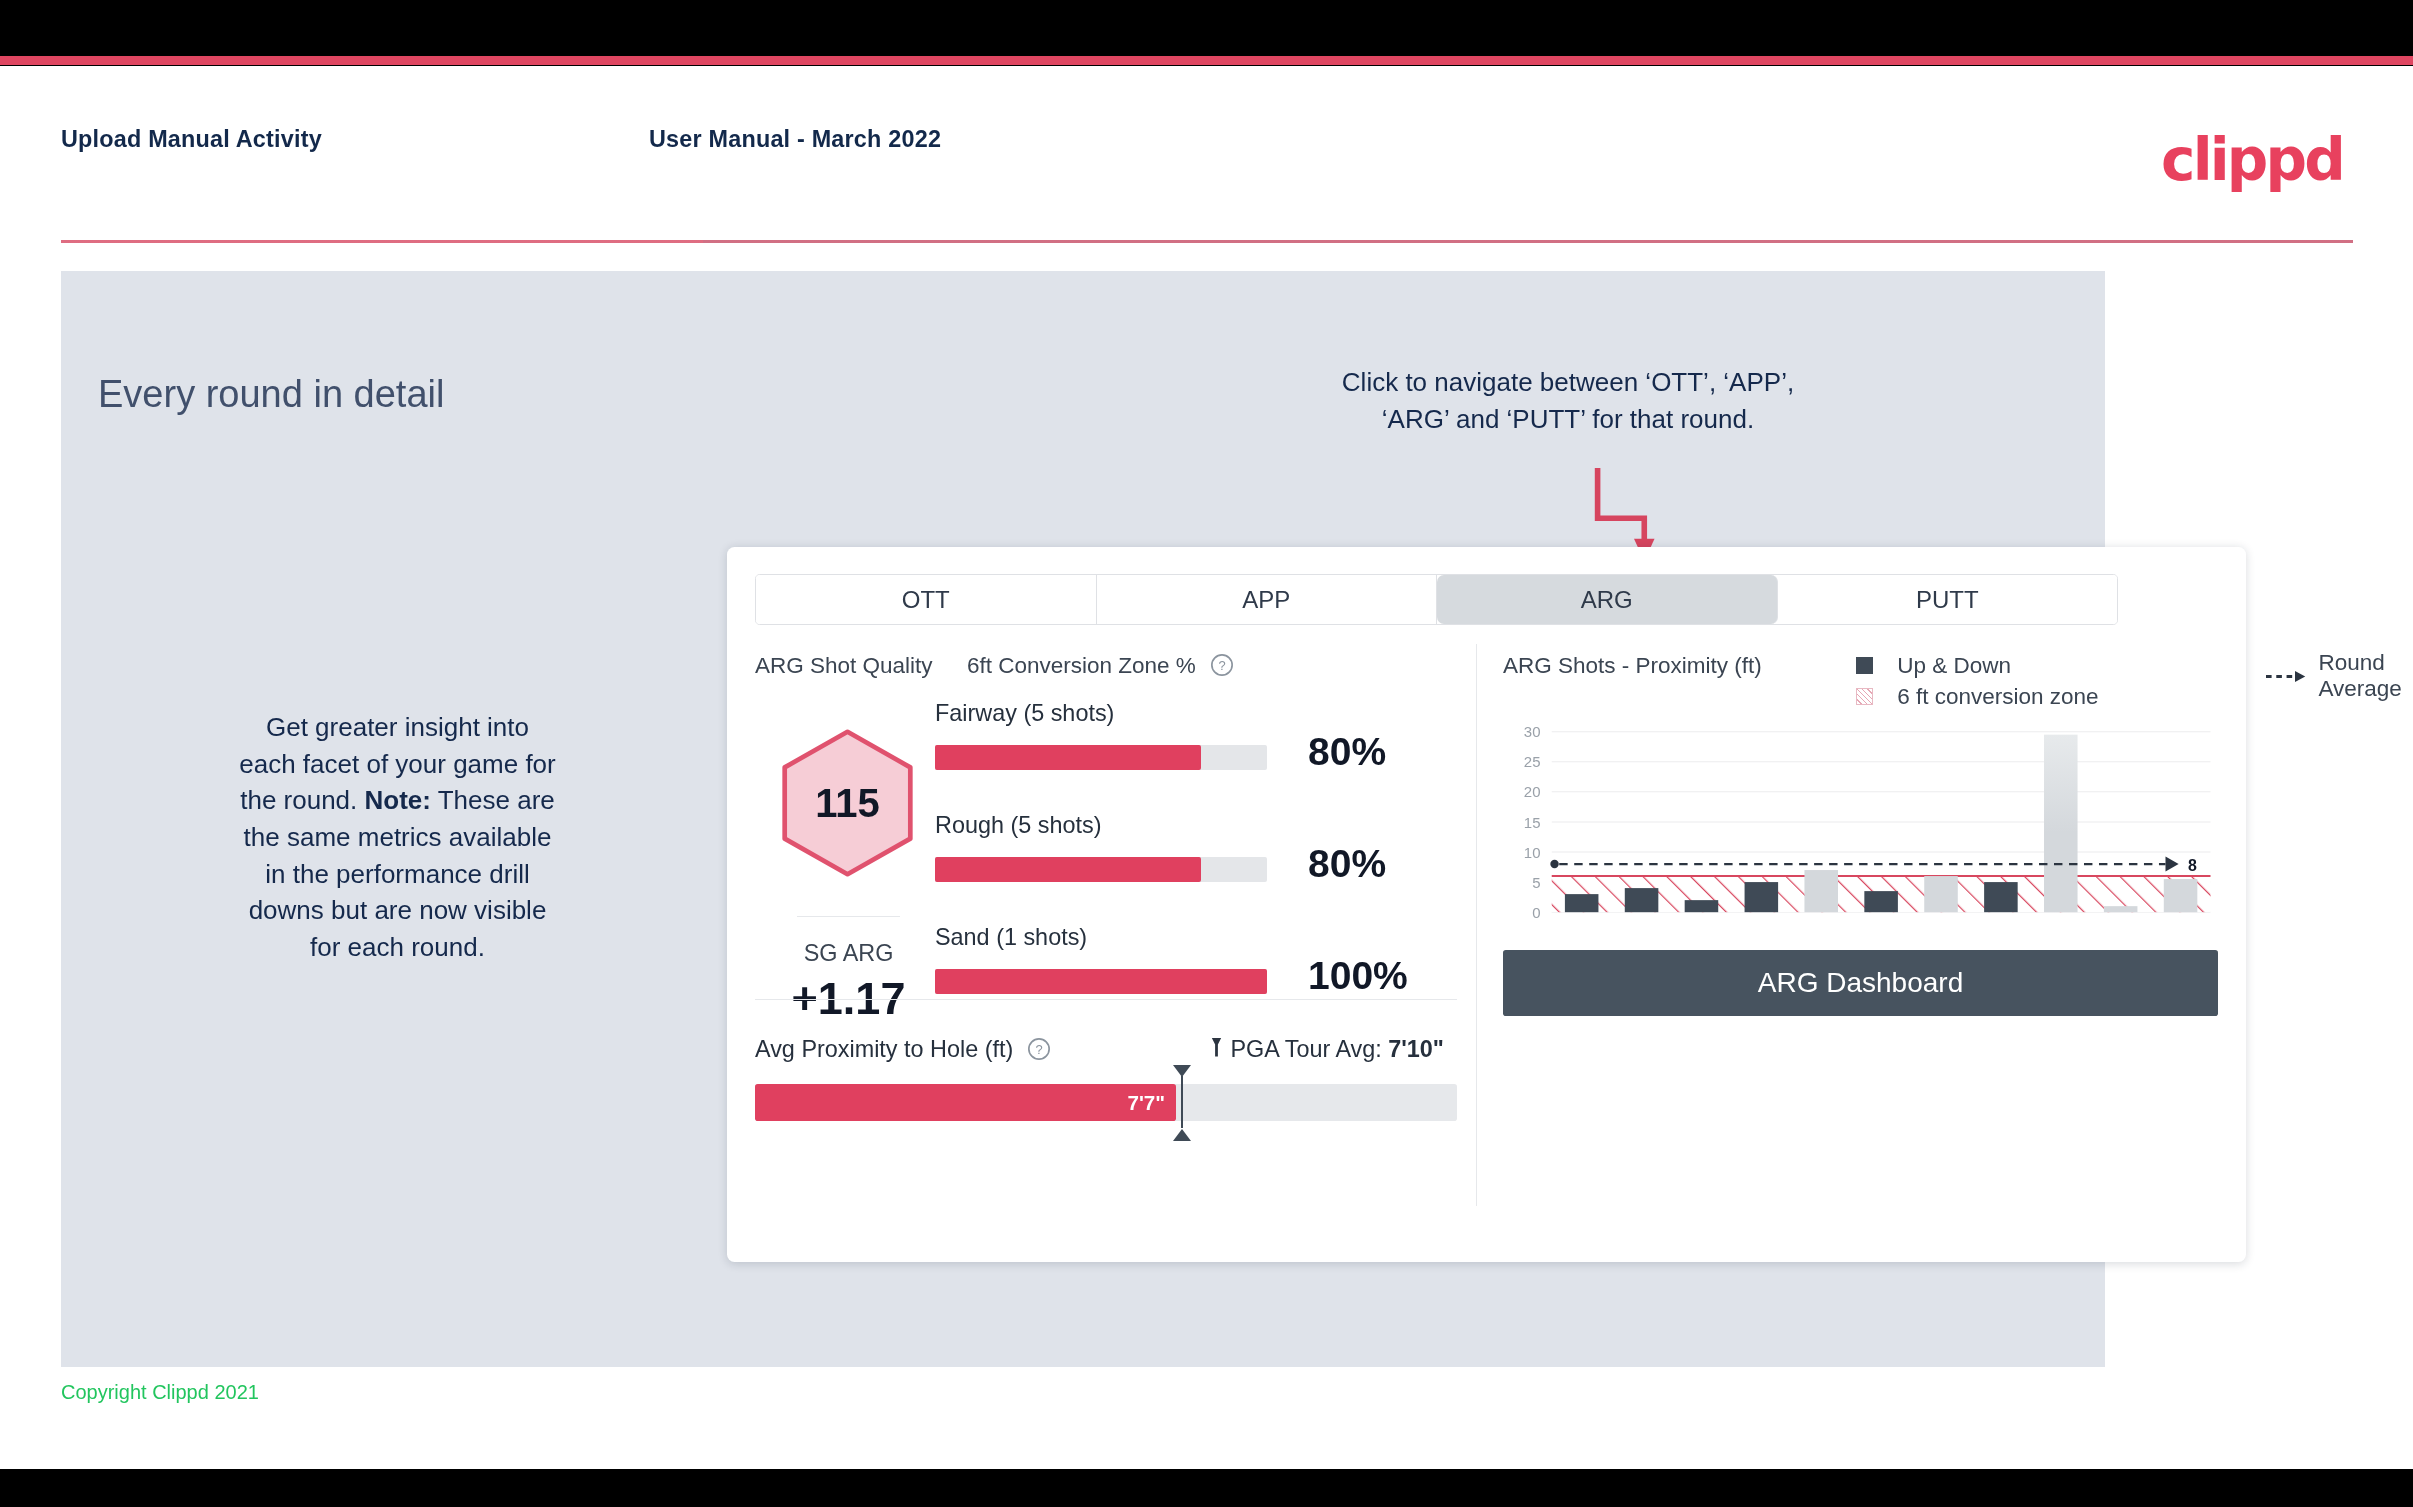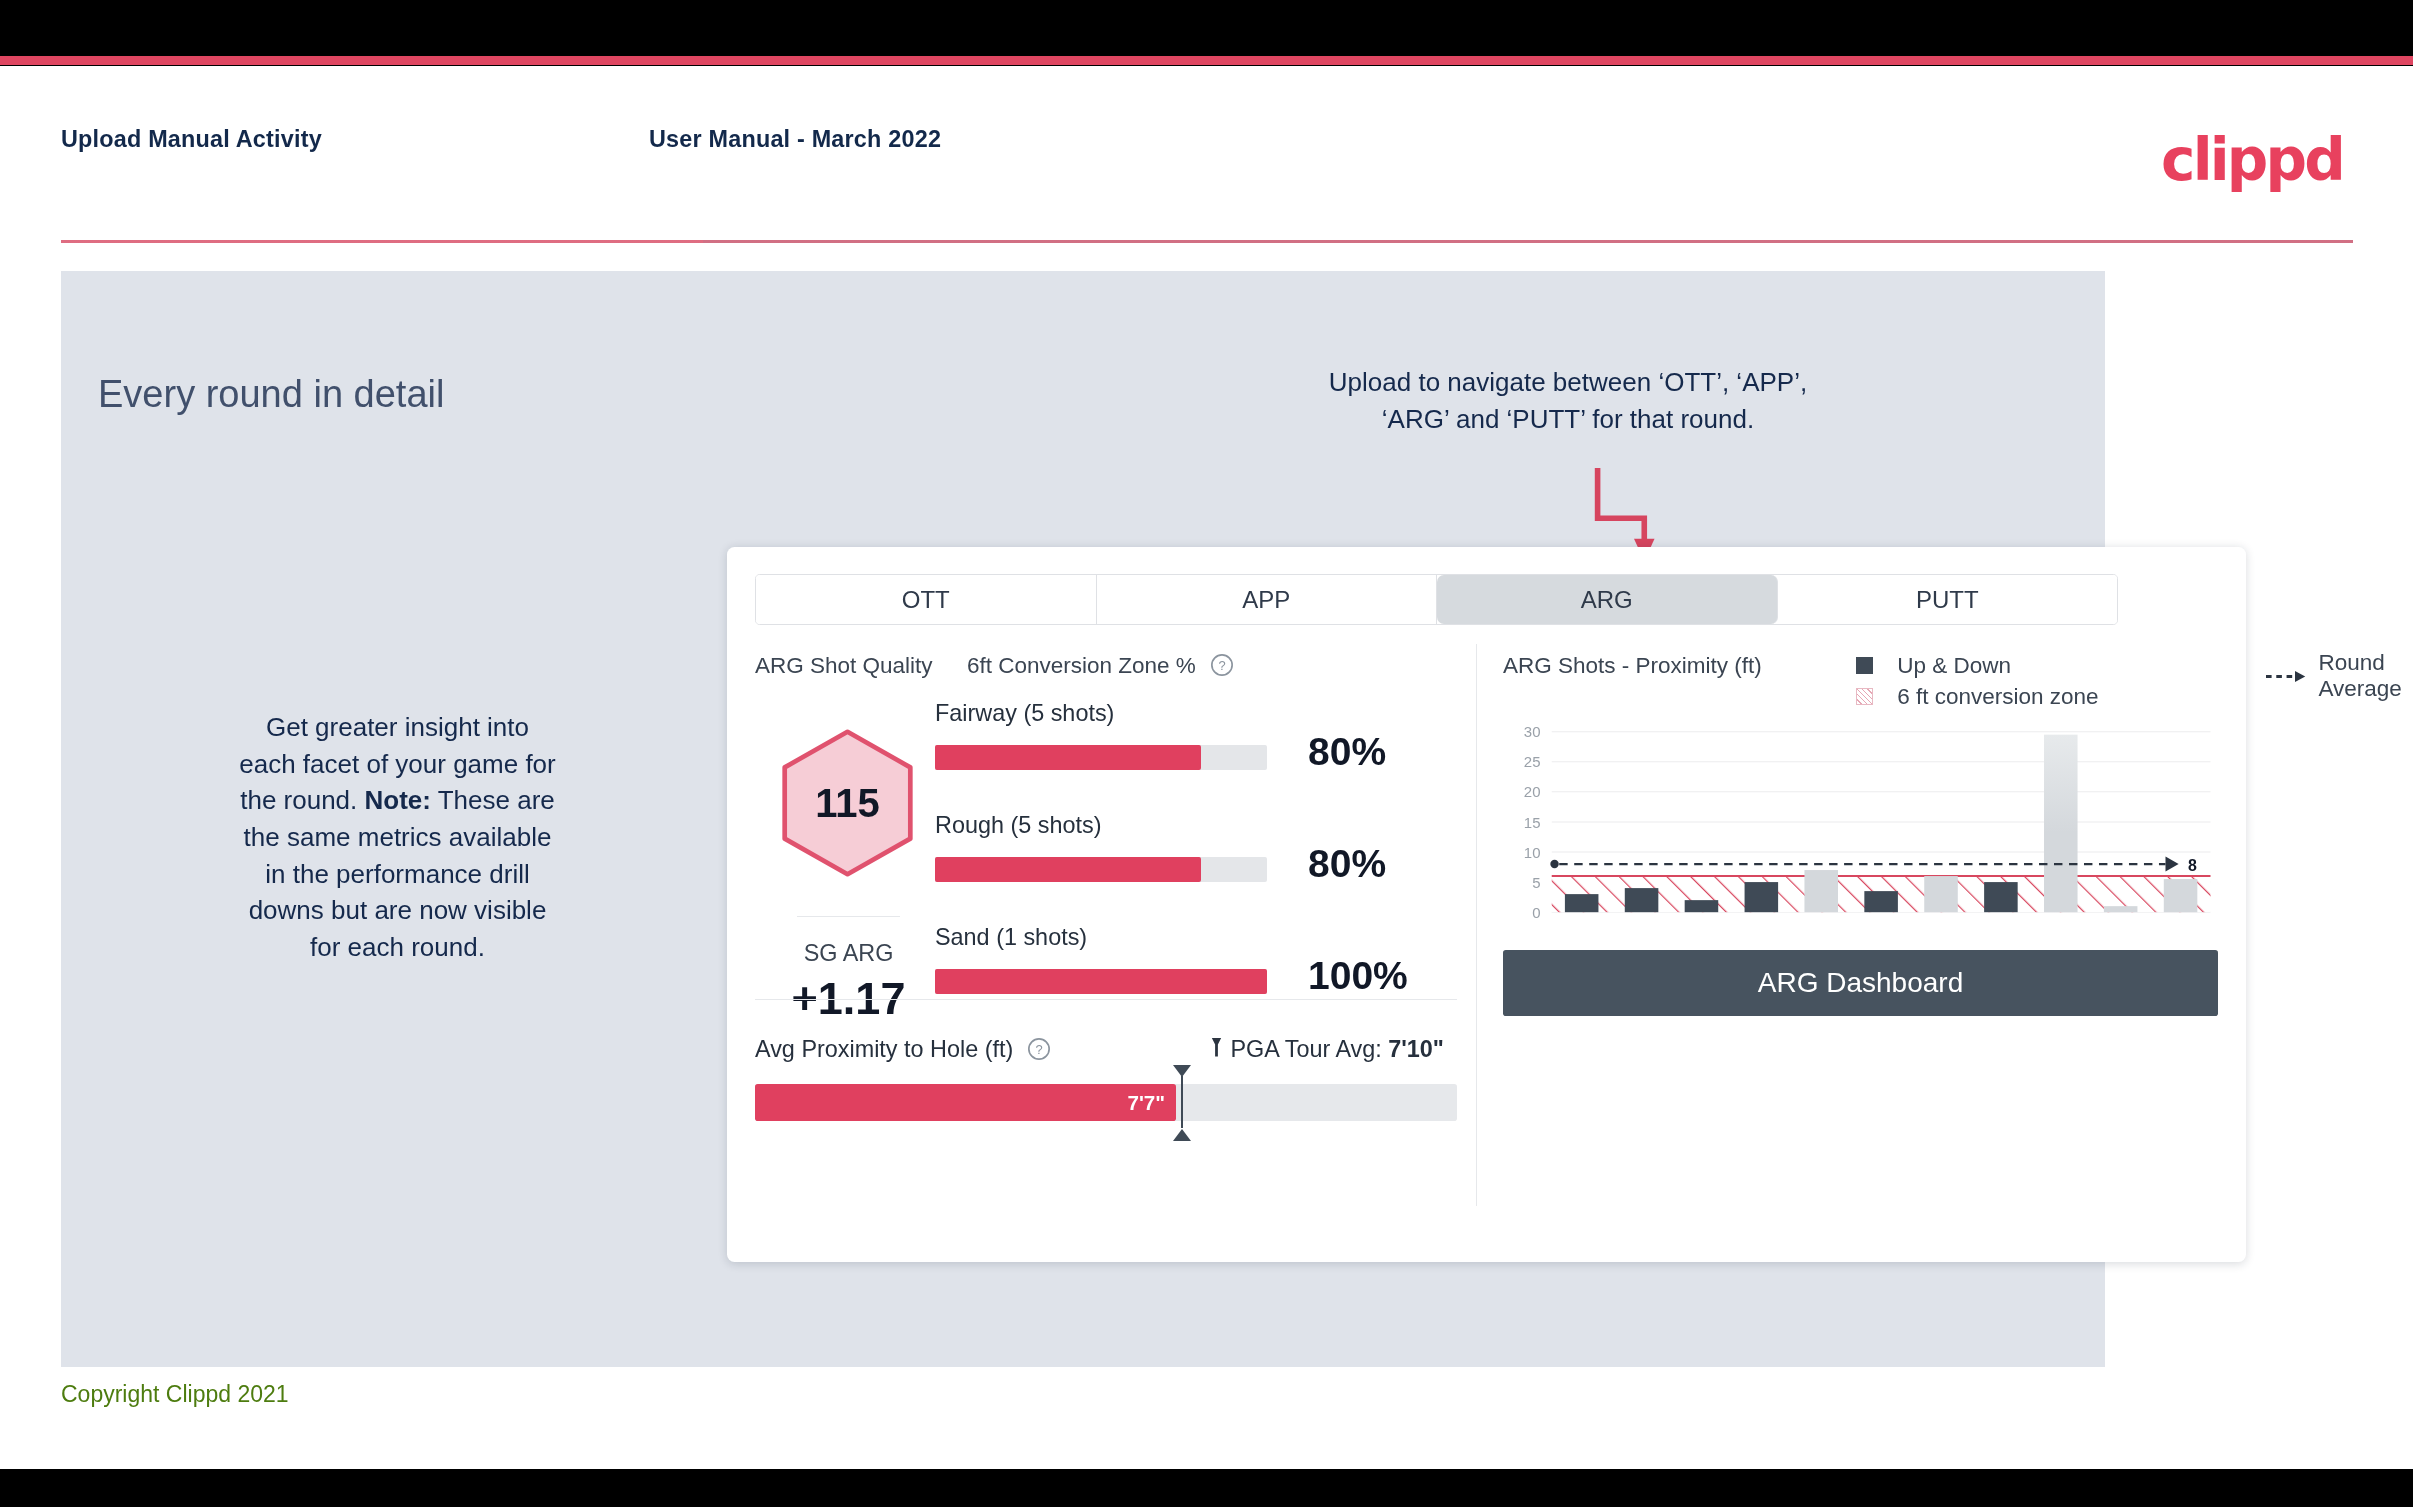--- a/index.html
+++ b/index.html
@@ -34,21 +34,21 @@
 
   .callout-top { position:absolute; left:1306px; top:364px; width:524px; text-align:center;
                  font-size:26px; line-height:1.42; color:#15294c; }
 
   .arrow-svg { position:absolute; left:1592px; top:464px; }
 
   .left-note { position:absolute; left:228px; top:709px; width:323px; text-align:center;
                font-size:26px; line-height:1.41; color:#15294c;margin-left:8px; }
   .left-note b { font-weight:700; }
 
-  .copyright { position:absolute; left:61px; top:1381px; font-size:23px; color:#4d7c0f; }
+  .copyright { position:absolute; left:61px; top:1381px; font-size:20px; color:#22c55e; }
 
   
   .app-card { position:absolute; left:727px; top:547px; width:1519px; height:715px;
               background:#fff; border-radius:7.5px; box-shadow:0 1.9px 9.4px rgba(20,30,50,.16); }
 
   
   .tabs { position:absolute; left:28px; top:27px; width:1363px; height:51px; display:flex;
           border:0.9px solid #dfe1e5; border-radius:4.7px; overflow:hidden; background:#fff; }
   .tab { flex:1 1 0; display:flex; align-items:center; justify-content:center;
          font-size:24px; color:#2f3a4a; border-right:0.9px solid #dfe1e5; background:#fff; }
@@ -123,21 +123,21 @@
   <div class="hdr-left">Upload Manual Activity</div>
   <div class="hdr-mid">User Manual - March 2022</div>
   <div class="logo">clippd</div>
   <div class="hdr-divider"></div>
 
   <div class="body-panel"></div>
 
   <div class="title-sub">Every round in detail</div>
 
   <div class="callout-top">
-    <div>Upload to navigate between ‘OTT’, ‘APP’,</div>
+    <div>Click to navigate between ‘OTT’, ‘APP’,</div>
     <div>‘ARG’ and ‘PUTT’ for that round.</div>
   </div>
 
   <svg class="arrow-svg" width="112" height="103" viewBox="0 0 120 110">
     <path d="M6,4 L6,58 L56,58 L56,84" fill="none" stroke="#d6455f" stroke-width="6"></path>
     <path d="M56,104 L45,80 L67,80 Z" fill="#d6455f"></path>
   </svg>
 
   <div class="left-note">
     <span>Get greater insight into each facet of your game for the round. </span><b>Note:</b><span> These are the same metrics available in the performance drill downs but are now visible for each round.</span>

